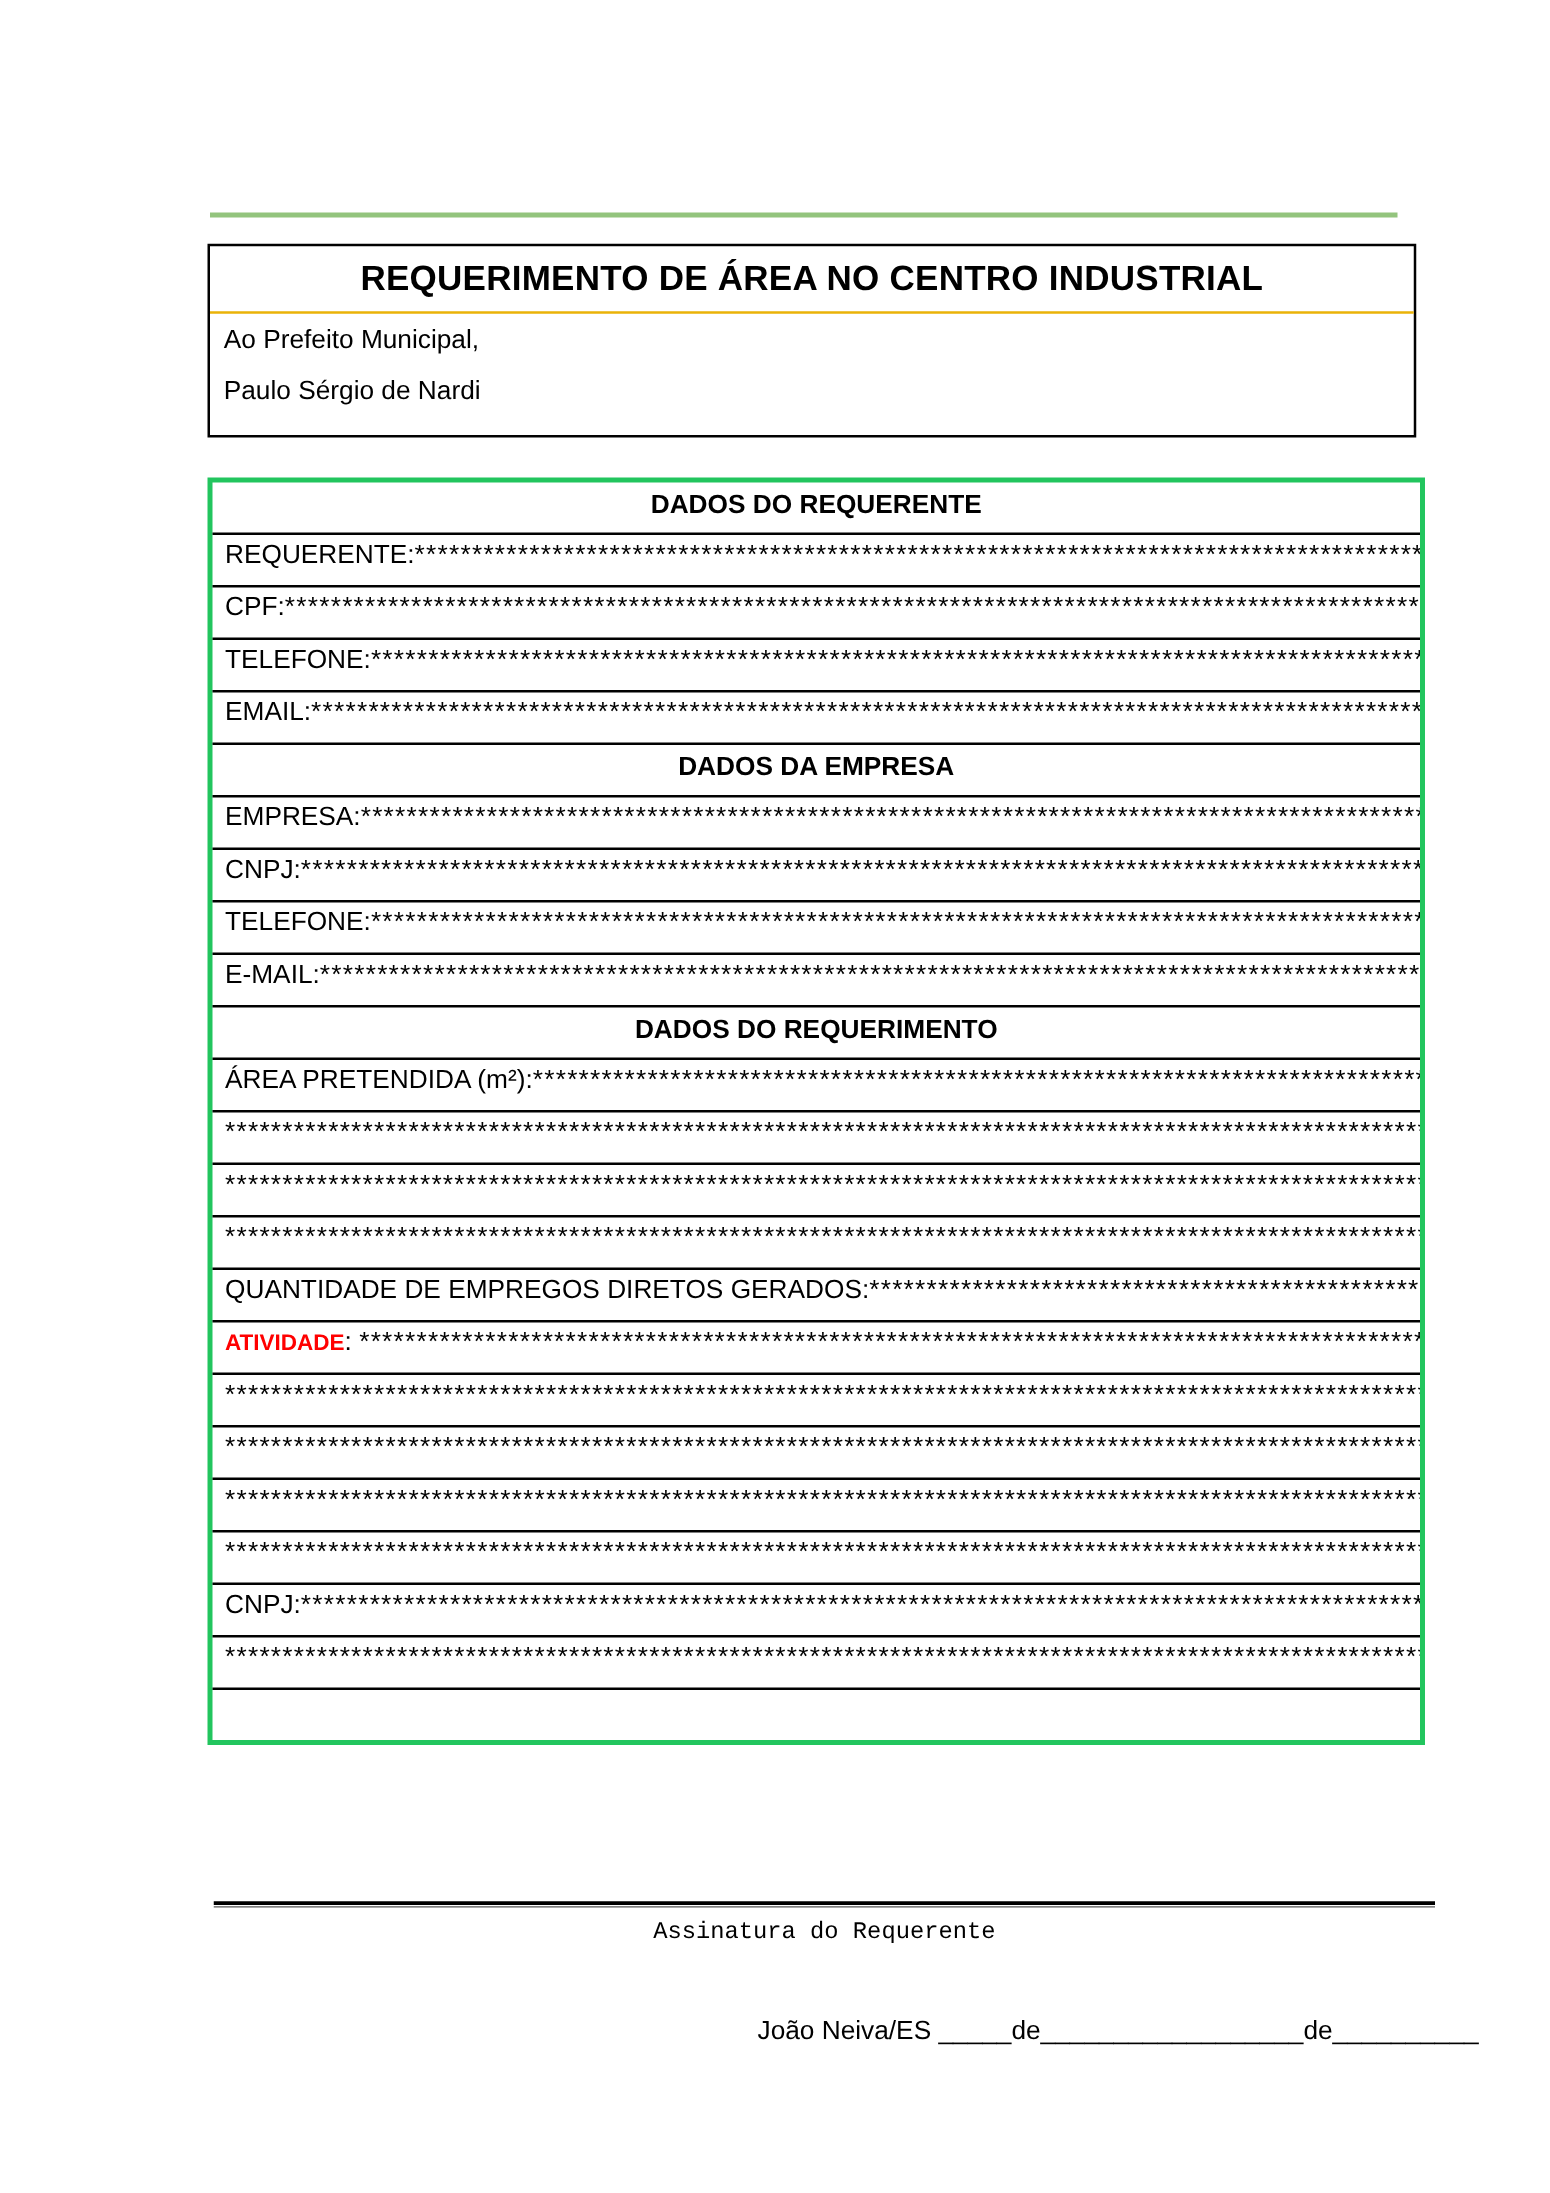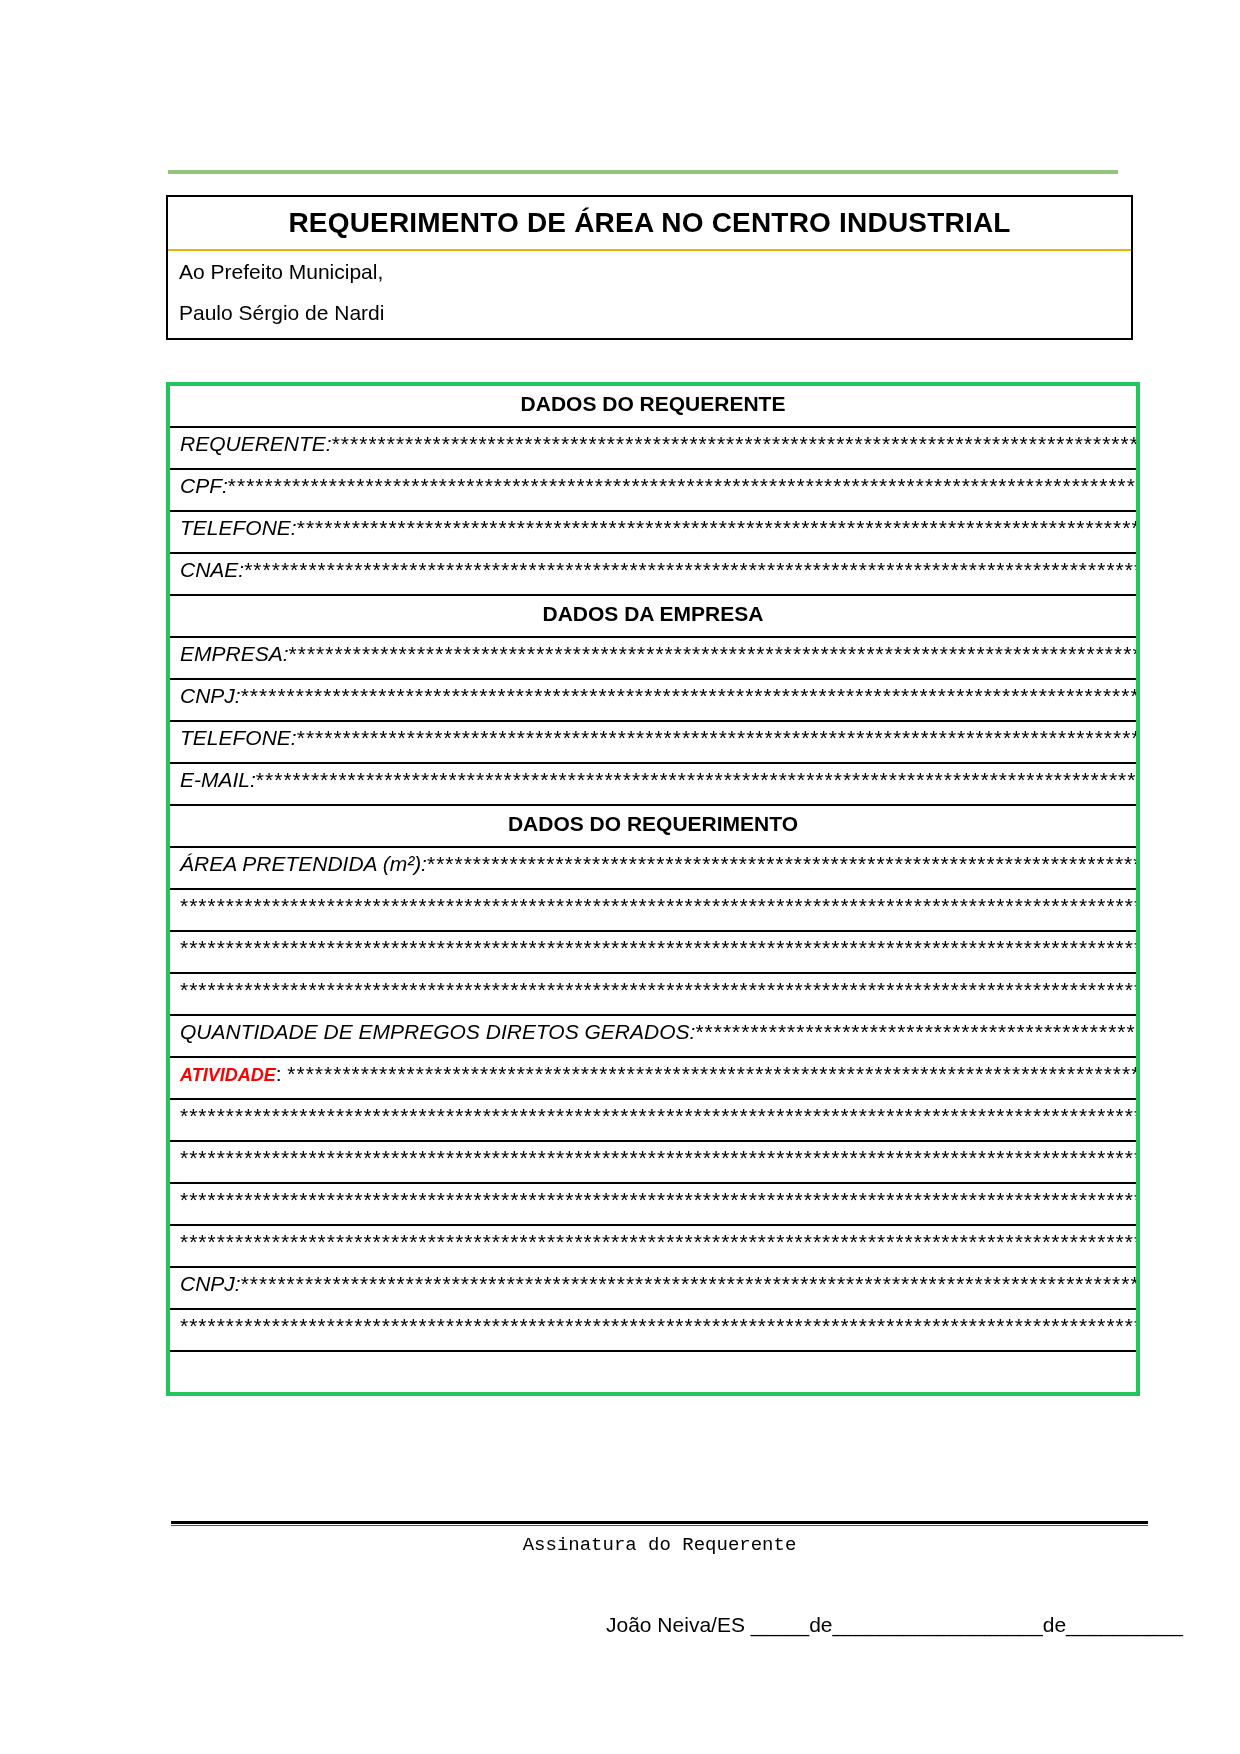--- a/index.html
+++ b/index.html
@@ -25,21 +25,21 @@
     background: #fff;
   }
   .title-text {
     font-size: 28px; font-weight: 700;
     text-align: center;
     padding: 10px 8px;
     border-bottom: 2px solid #eab308;
     letter-spacing: 0.2px;
     white-space: nowrap;
   }
-  .addressee { padding: 9px 11px 13px; font-size: 21px; }
+  .addressee { padding: 9px 11px 23px; font-size: 21px; }
   .addressee .line1 { margin-bottom: 17px; }
 
   .form-table {
     position: absolute; left: 166px; top: 382px;
     width: 974px;
     border: 4px solid #22c55e;
     background: #fff;
   }
   .row {
     height: 42px;
@@ -49,21 +49,21 @@
     white-space: nowrap;
     overflow: hidden;
     line-height: 1.15;
   }
   .form-table .row:first-child { border-top: none; height: 40px; }
   .row.section {
     text-align: center;
     font-weight: 700;
     padding-top: 6px;
   }
-  .row .label { color: #000; font-style: italic; }
+  .row .label { color: #000; }
   .row .label.red {
     color: #ff0000;
     font-weight: 700;
     font-size: 18px;
   }
   .stars { letter-spacing: 1px; }
 
   .signature-rule {
     position: absolute; left: 171px; top: 1521px;
     width: 977px; height: 5px;
@@ -94,21 +94,21 @@
     <div class="line1">Ao Prefeito Municipal,</div>
     <div class="line2">Paulo Sérgio de Nardi</div>
   </div>
 </div>
 
 <div class="form-table">
     <div class="row section">DADOS DO REQUERENTE</div>
     <div class="row field"><span class="label">REQUERENTE:</span><span class="stars">*******************************************************************************************************************</span></div>
     <div class="row field"><span class="label">CPF:</span><span class="stars">*******************************************************************************************************************</span></div>
     <div class="row field"><span class="label">TELEFONE:</span><span class="stars">*******************************************************************************************************************</span></div>
-    <div class="row field"><span class="label">CNAE:</span><span class="stars">*******************************************************************************************************************</span></div>
+    <div class="row field"><span class="label">EMAIL:</span><span class="stars">*******************************************************************************************************************</span></div>
     <div class="row section">DADOS DA EMPRESA</div>
     <div class="row field"><span class="label">EMPRESA:</span><span class="stars">*******************************************************************************************************************</span></div>
     <div class="row field"><span class="label">CNPJ:</span><span class="stars">*******************************************************************************************************************</span></div>
     <div class="row field"><span class="label">TELEFONE:</span><span class="stars">*******************************************************************************************************************</span></div>
     <div class="row field"><span class="label">E-MAIL:</span><span class="stars">*******************************************************************************************************************</span></div>
     <div class="row section">DADOS DO REQUERIMENTO</div>
     <div class="row field"><span class="label">ÁREA PRETENDIDA (m²):</span><span class="stars">***********************************************************************************************</span></div>
     <div class="row stars">*****************************************************************************************************************************</div>
     <div class="row stars">*****************************************************************************************************************************</div>
     <div class="row stars">*****************************************************************************************************************************</div>

